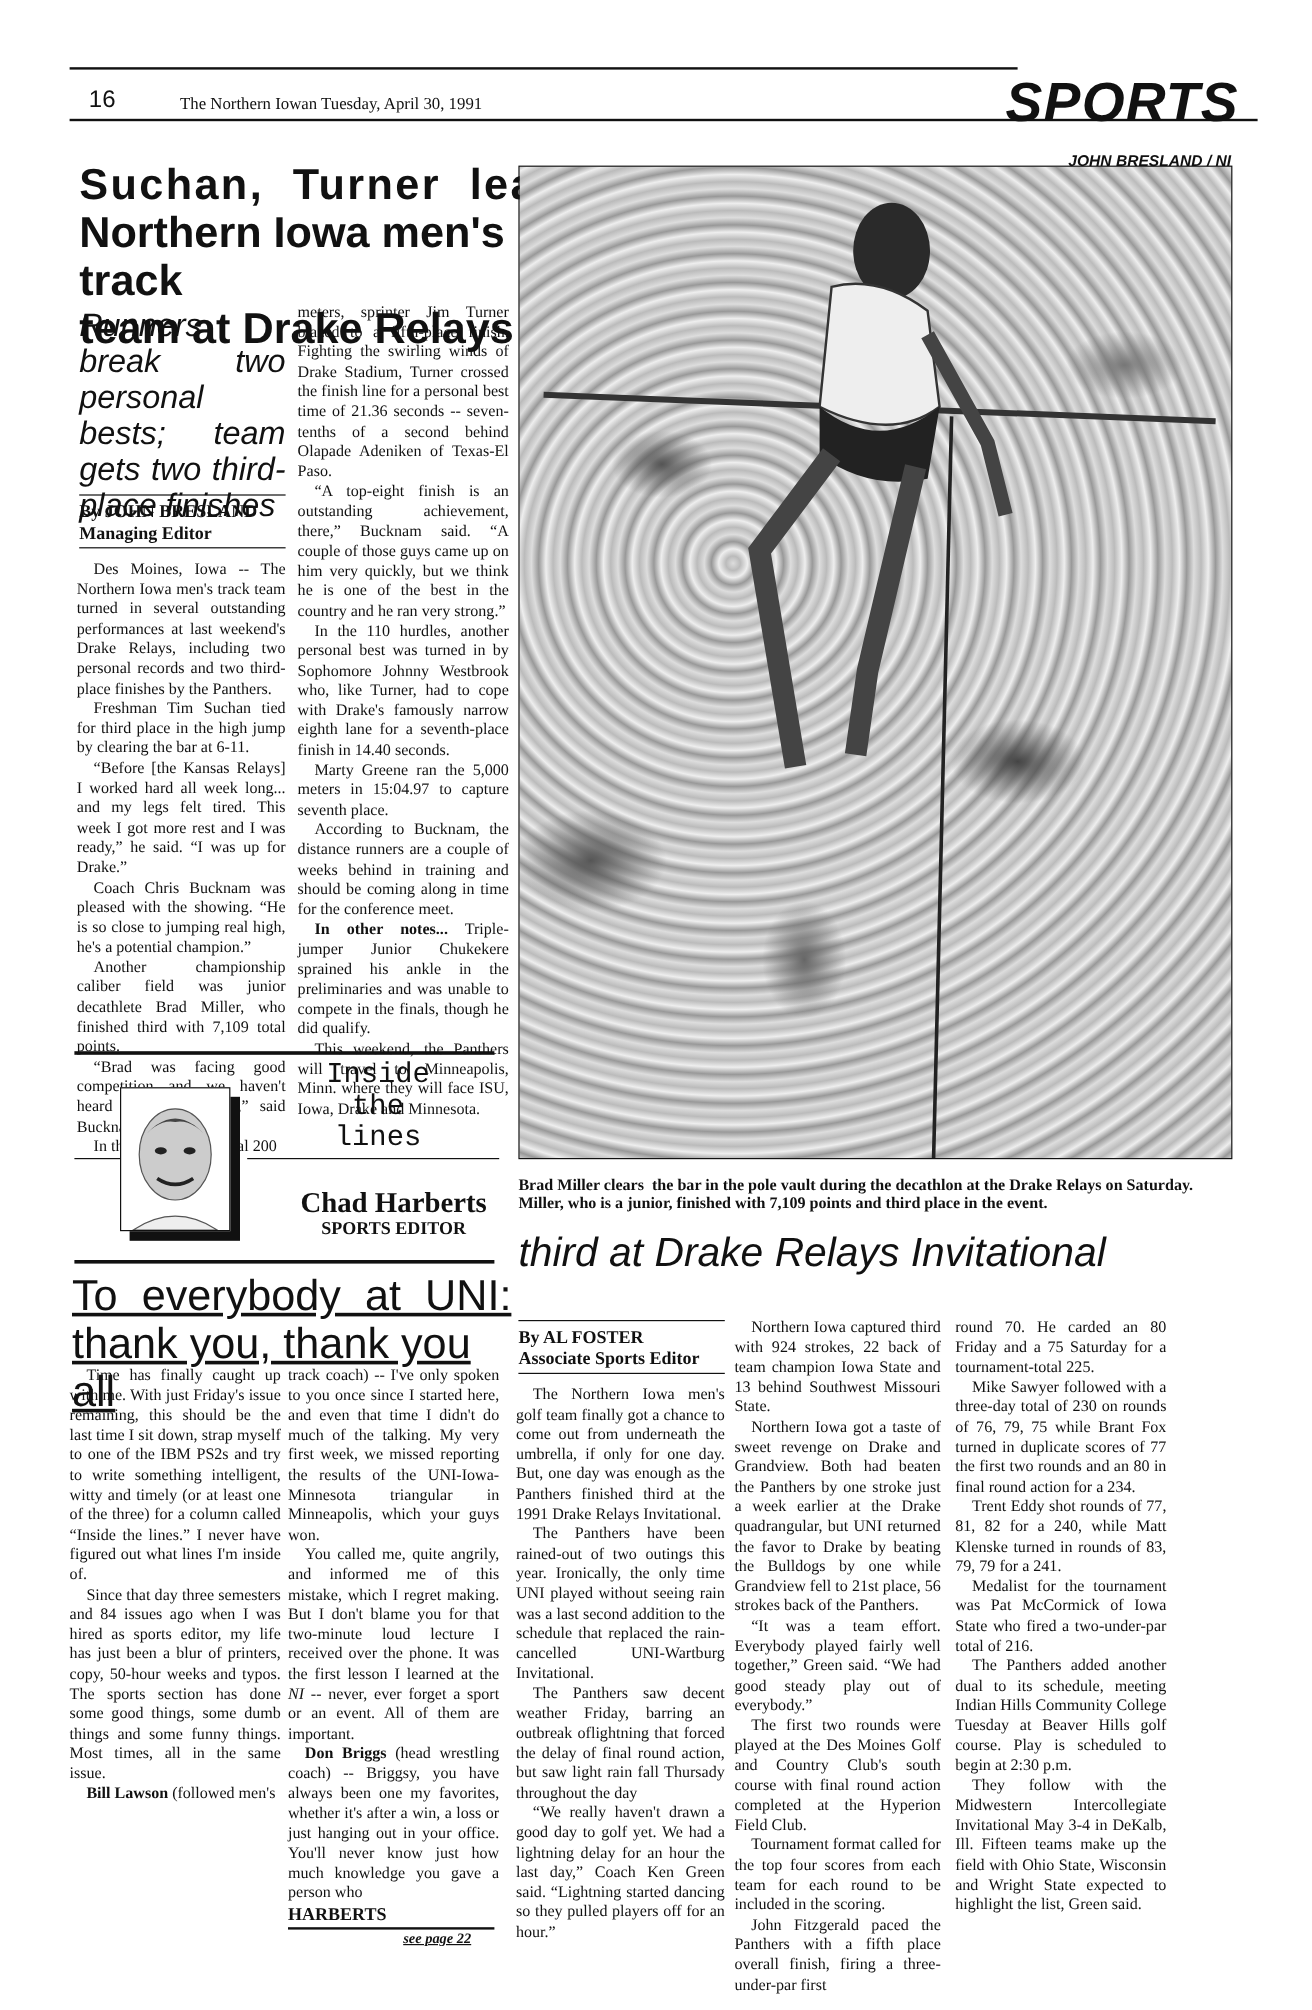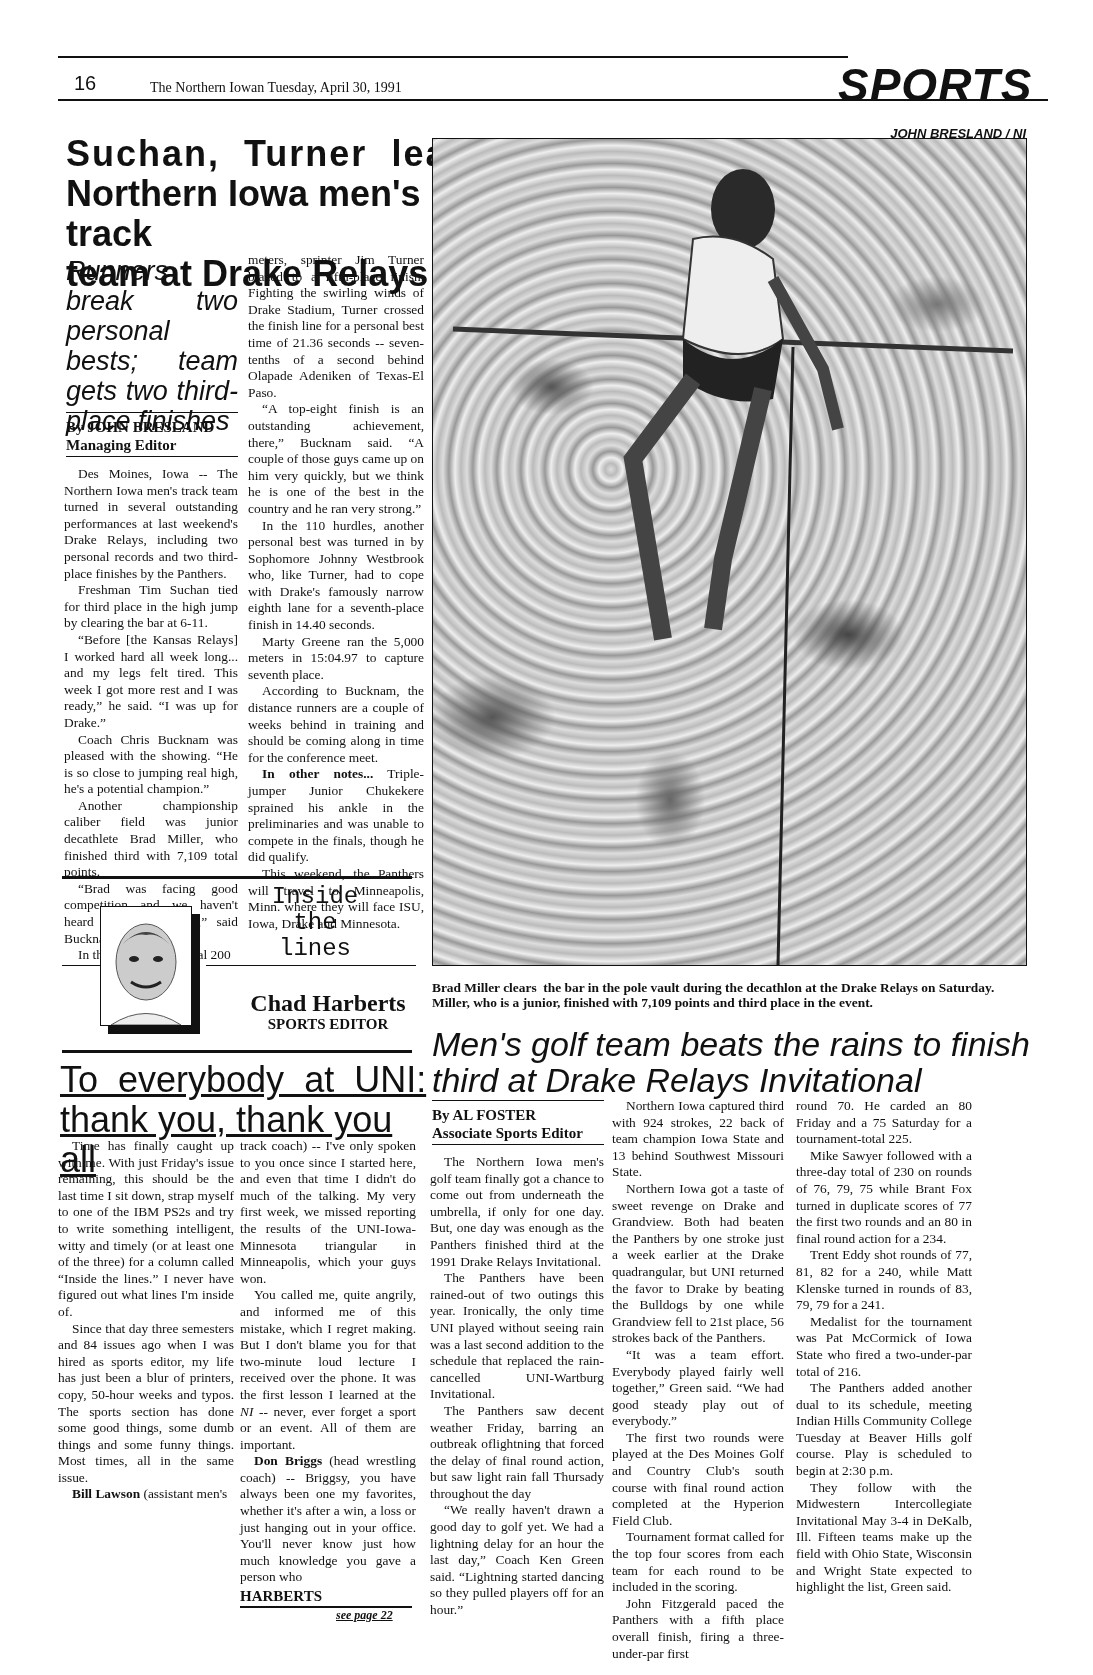--- a/index.html
+++ b/index.html
@@ -120,34 +120,33 @@
 <div class="rule" style="left:62px;top:1050px;width:350px;height:3px;"></div>
 
 <div class="abs headline3" style="left:60px;top:1060px;width:360px;">
   <div style="white-space:pre;">To  everybody  at  UNI:</div>
   <div>thank you, thank you all</div>
 </div>
 
 <div class="abs body-col" style="left:58px;top:1138px;width:176px;">
   <p>Time has finally caught up with me. With just Friday's issue remaining, this should be the last time I sit down, strap myself to one of the IBM PS2s and try to write something intelligent, witty and timely (or at least one of the three) for a column called “Inside the lines.” I never have figured out what lines I'm inside of.</p>
   <p>Since that day three semesters and 84 issues ago when I was hired as sports editor, my life has just been a blur of printers, copy, 50-hour weeks and typos. The sports section has done some good things, some dumb things and some funny things. Most times, all in the same issue.</p>
-  <p><b>Bill Lawson</b><span> (assistant men's</span></p>
+  <p><b>Bill Lawson</b><span> (followed men's</span></p>
 </div>
 
 <div class="abs body-col" style="left:240px;top:1138px;width:176px;">
   <p class="noind">track coach) -- I've only spoken to you once since I started here, and even that time I didn't do much of the talking. My very first week, we missed reporting the results of the UNI-Iowa-Minnesota triangular in Minneapolis, which your guys won.</p>
   <p><span>You called me, quite angrily, and informed me of this mistake, which I regret making. But I don't blame you for that two-minute loud lecture I received over the phone. It was the first lesson I learned at the </span><i>NI</i><span> -- never, ever forget a sport or an event. All of them are important.</span></p>
   <p><b>Don Briggs</b><span> (head wrestling coach) -- Briggsy, you have always been one my favorites, whether it's after a win, a loss or just hanging out in your office. You'll never know just how much knowledge you gave a person who</span></p>
 </div>
 <div class="abs" style="left:240px;top:1588px;font-weight:bold;font-size:15px;">HARBERTS</div>
 <div class="rule" style="left:240px;top:1606px;width:172px;height:2px;"></div>
 <div class="abs" style="left:336px;top:1608px;width:82px;text-align:left;font-weight:bold;font-style:italic;font-size:12px;text-decoration:underline;">see page 22</div>
 
 <div class="abs headline2" style="left:432px;top:1026px;width:600px;">
-  <div>Men's golf team beats the rains to finish</div>
   <div>third at Drake Relays Invitational</div>
 </div>
 
 <div class="rule" style="left:432px;top:1100px;width:172px;height:1px;"></div>
 <div class="abs byline" style="left:432px;top:1106px;width:172px;">
   <div>By AL FOSTER</div>
   <div>Associate Sports Editor</div>
 </div>
 <div class="rule" style="left:432px;top:1144px;width:172px;height:1px;"></div>
 

